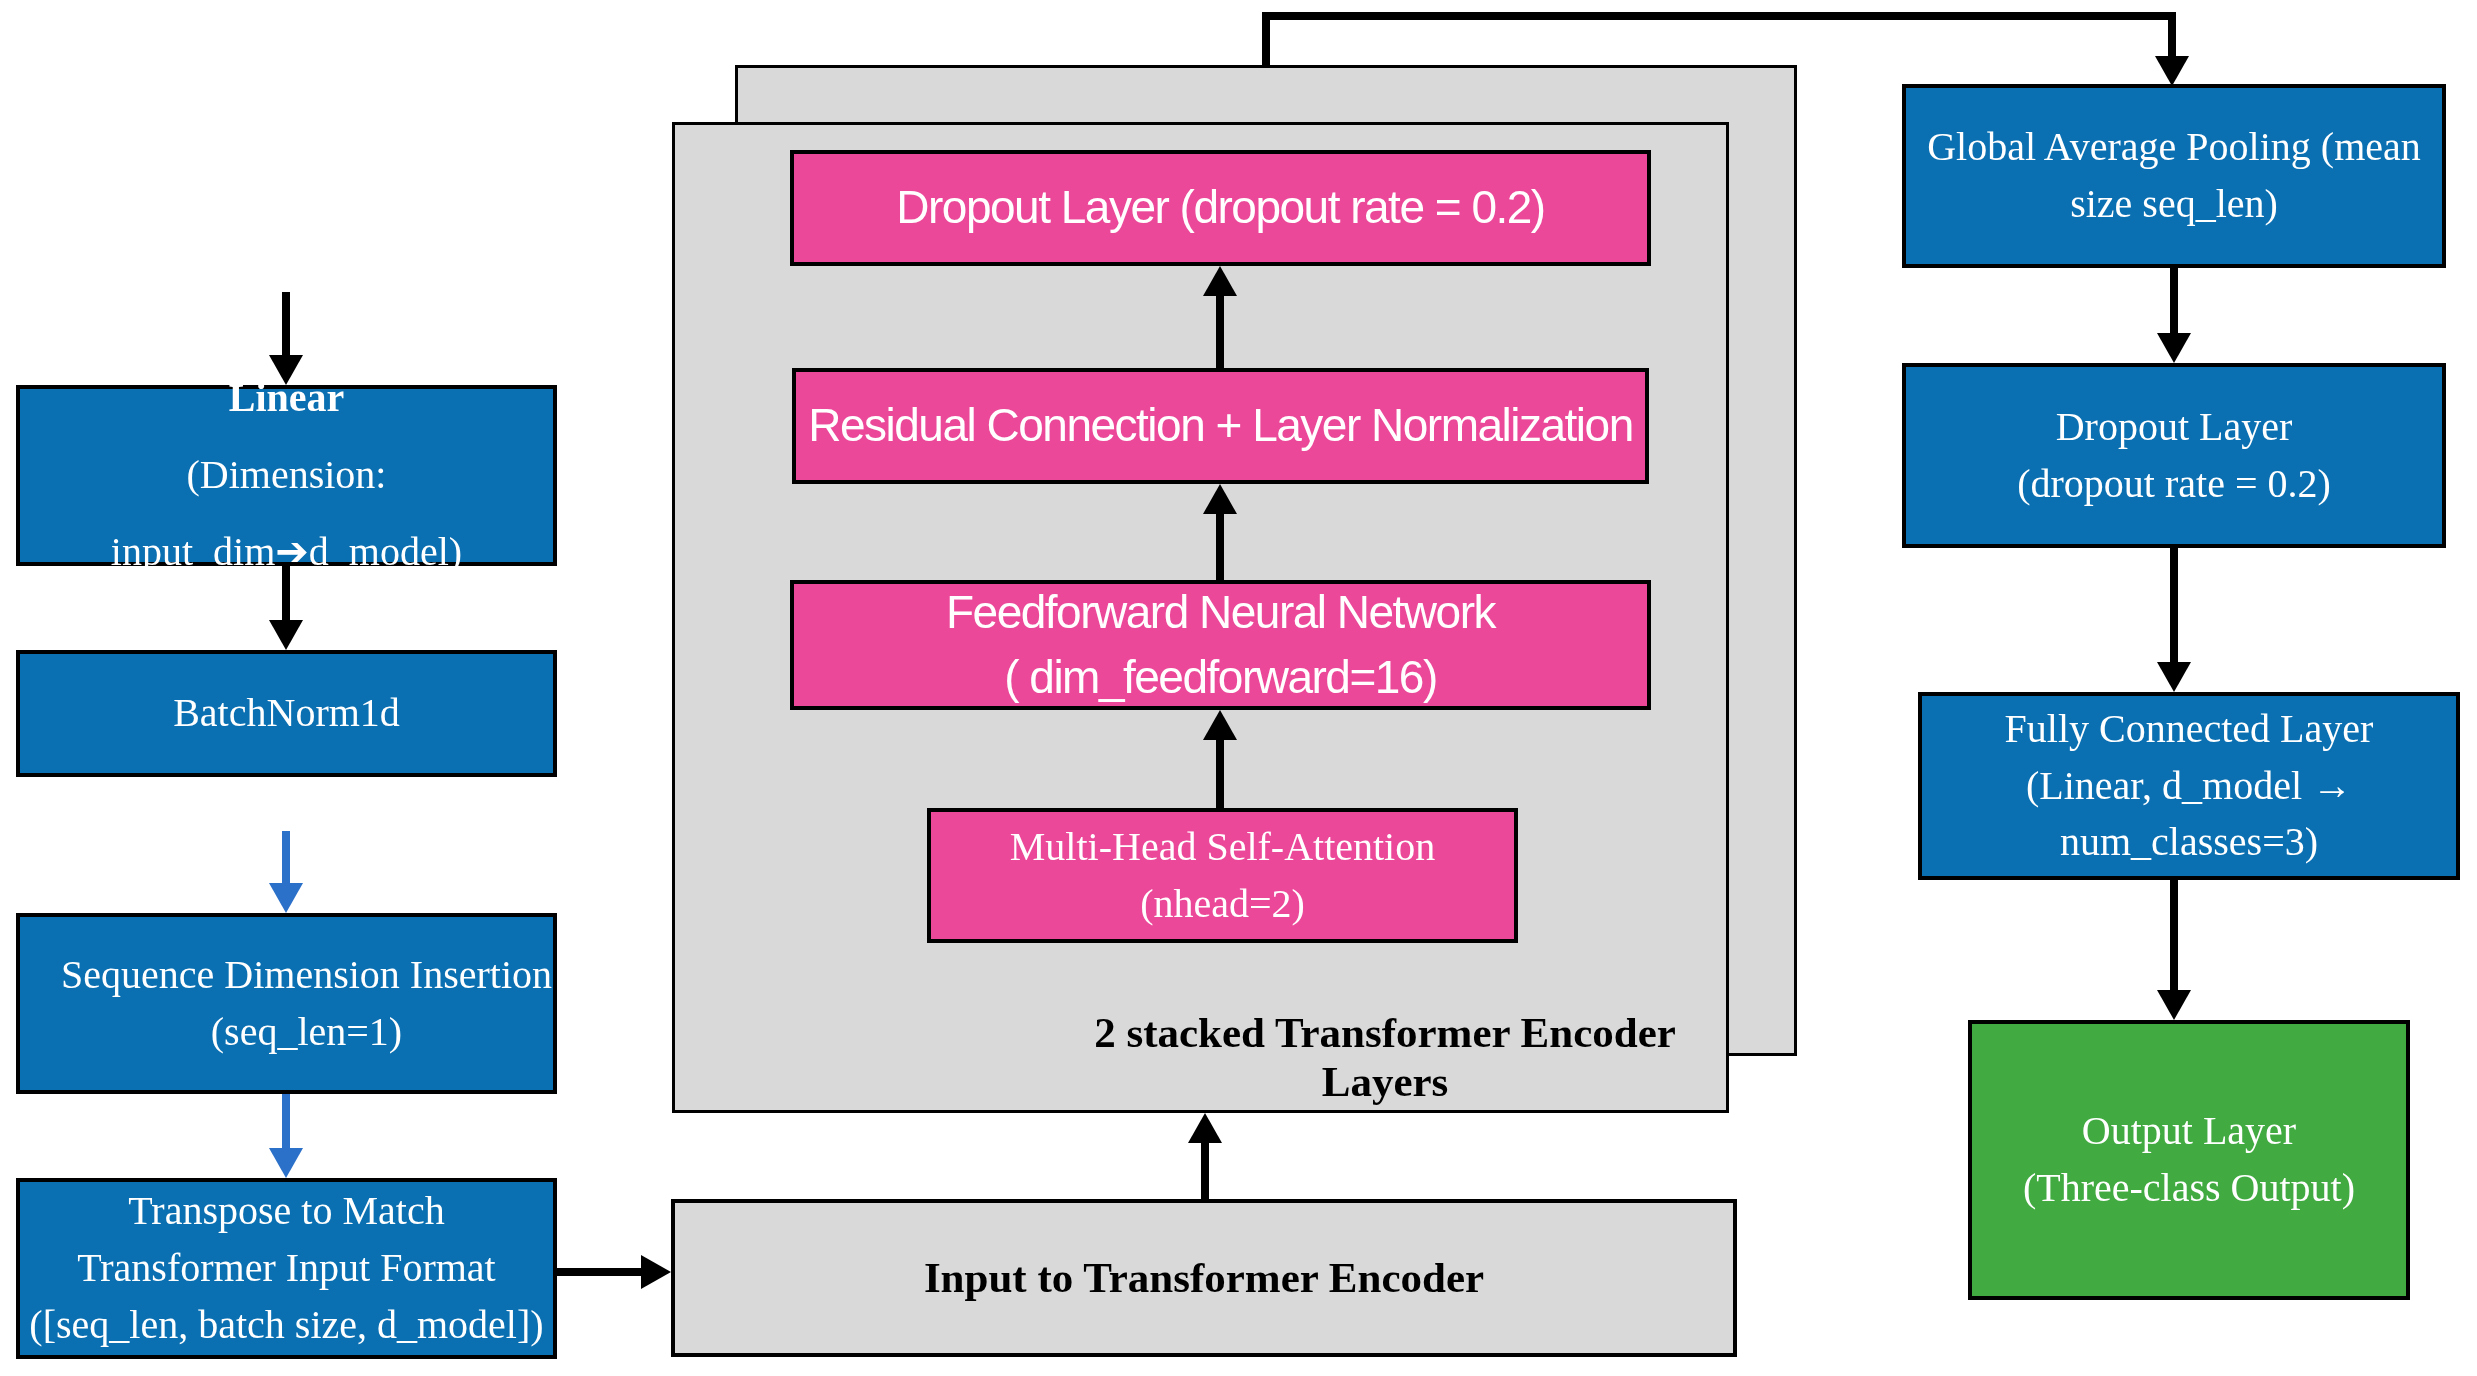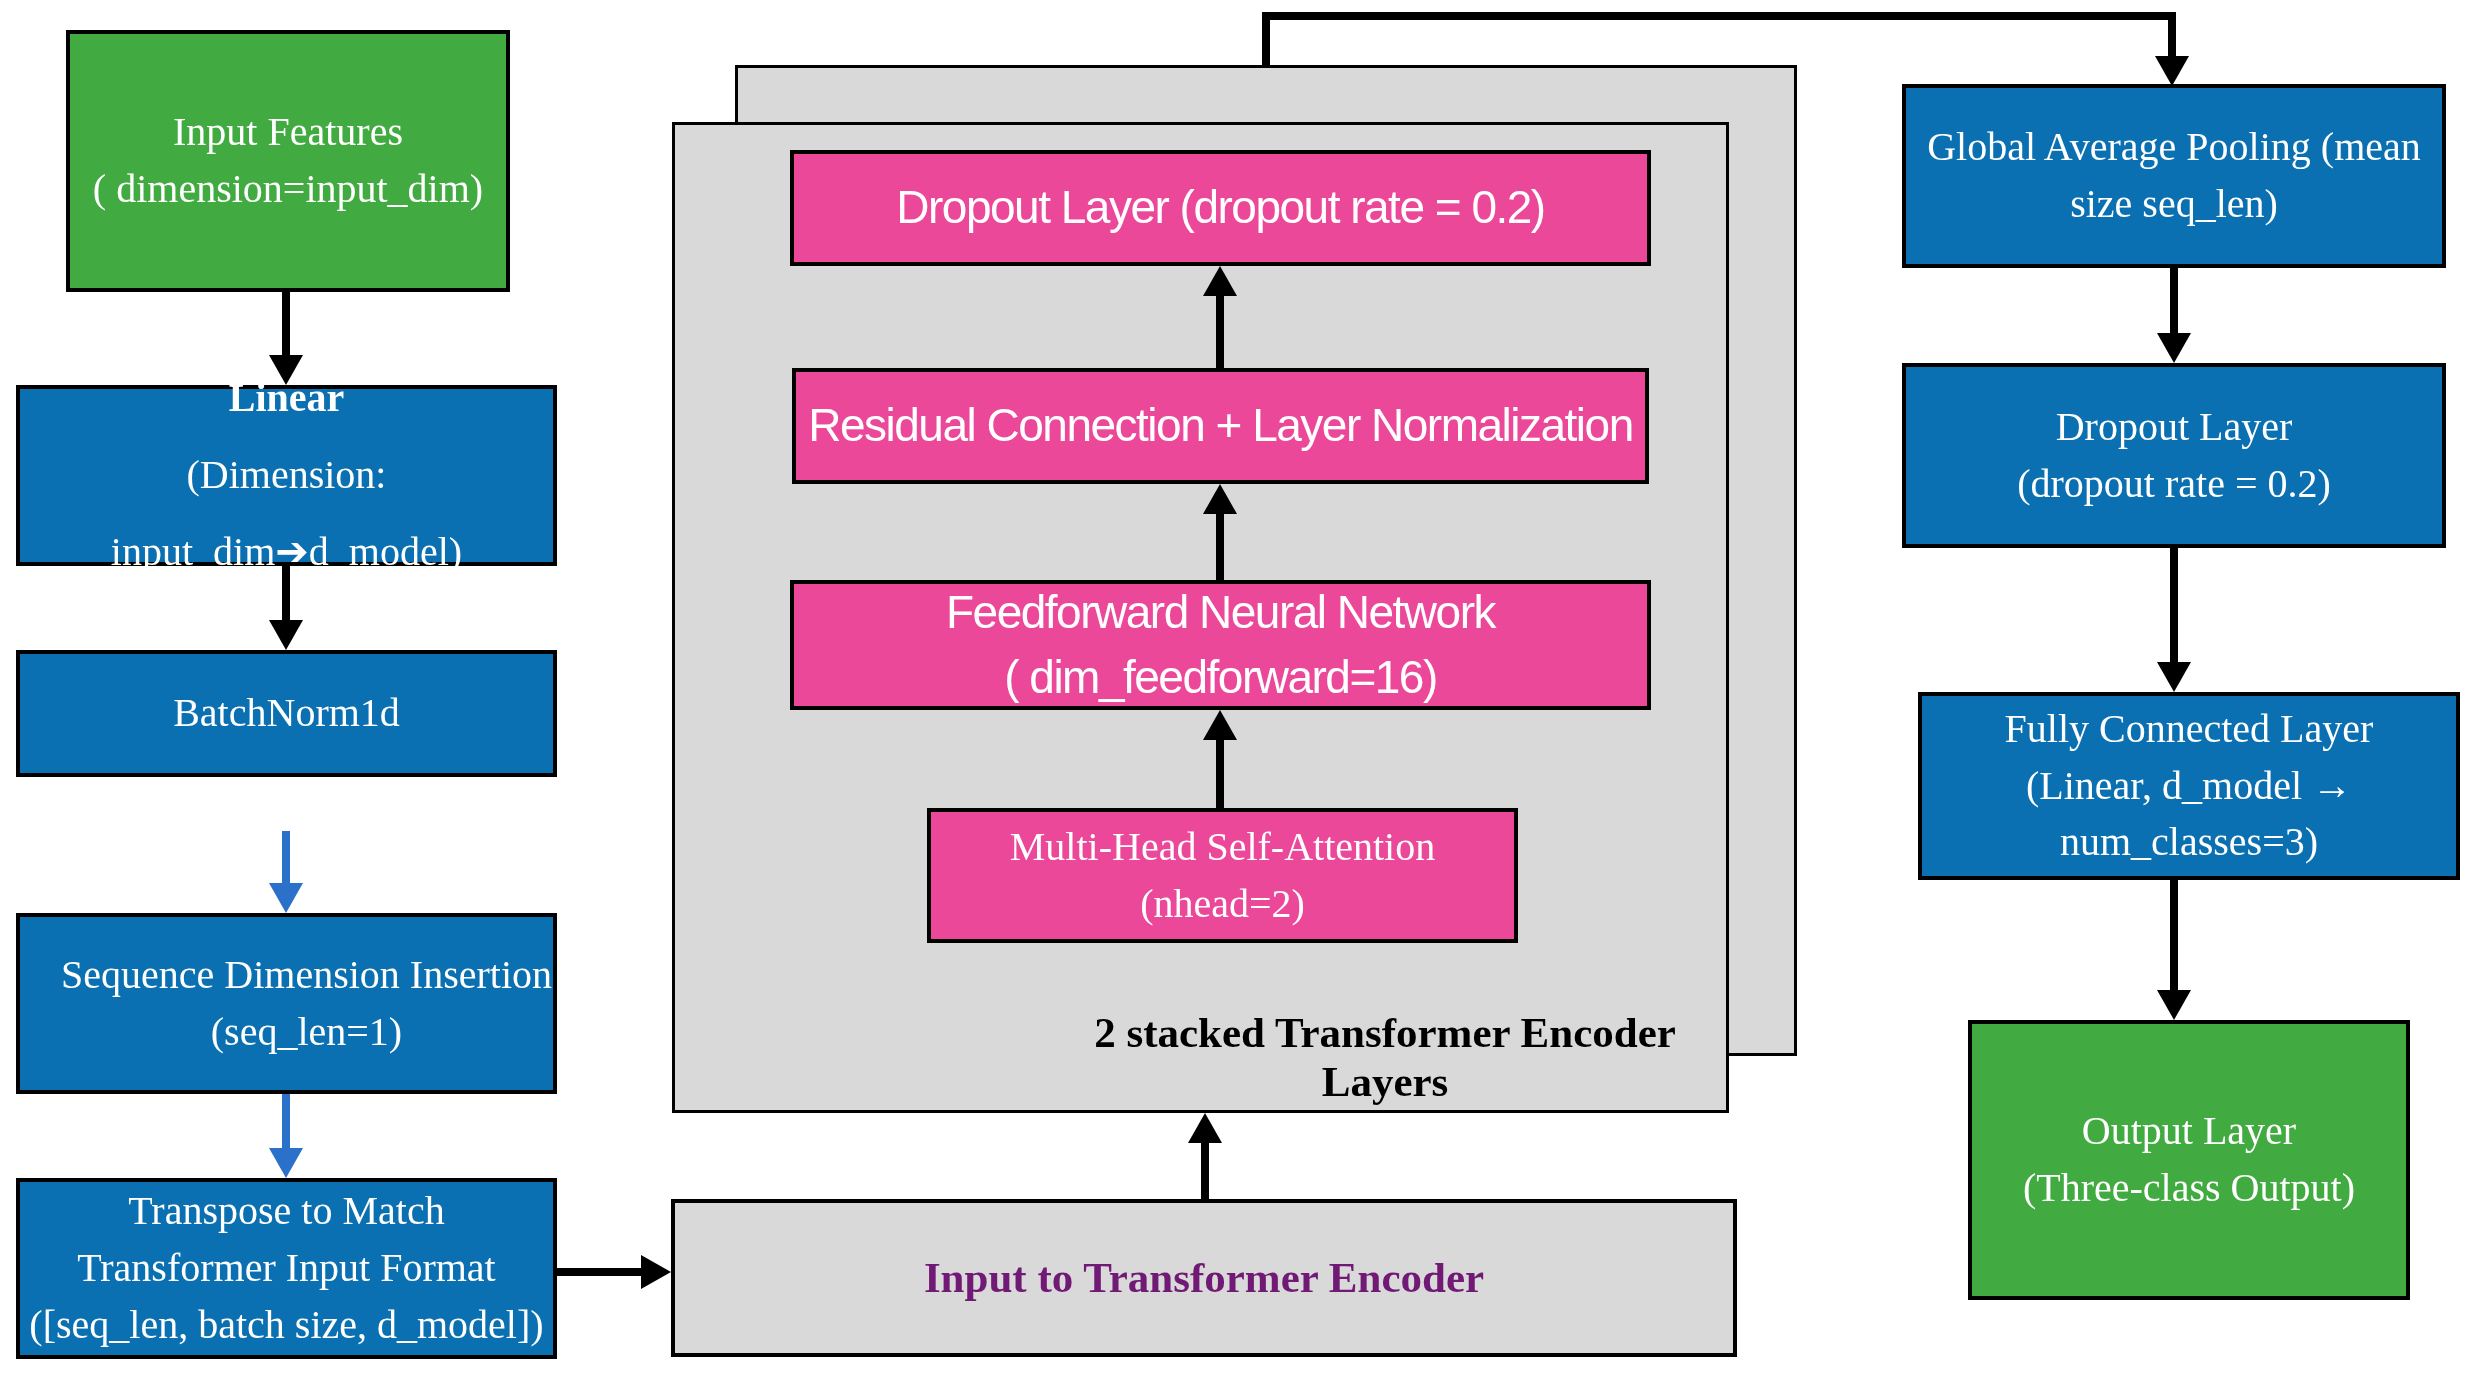--- a/index.html
+++ b/index.html
@@ -47,24 +47,20 @@
       height:8px;background:var(--c);}
   .arrow-right::after{content:"";position:absolute;top:0;right:0;width:0;height:0;
       border-top:17px solid transparent;border-bottom:17px solid transparent;
       border-left:30px solid var(--c);}
 </style>
 </head>
 <body>
 
 <div class="canvas">
 
-  <div class="box green serif" style="left:66px;top:30px;width:444px;height:262px;">
-    <div class="ln">Input Features</div>
-    <div class="ln">( dimension=input_dim)</div>
-  </div>
 
   <div class="arr black arrow-down" style="left:269px;top:292px;height:93px;"></div>
 
   <div class="box blue serif" style="left:16px;top:385px;width:541px;height:181px;gap:20px;">
     <div class="ln bold">Linear</div>
     <div class="ln">(Dimension:</div>
     <div class="ln">input_dim➔d_model)</div>
   </div>
 
   <div class="arr black arrow-down" style="left:269px;top:566px;height:84px;"></div>
@@ -114,21 +110,21 @@
 
   <div class="box orange serif" style="left:927px;top:808px;width:591px;height:135px;">
     <div class="ln">Multi-Head Self-Attention</div>
     <div class="ln">(nhead=2)</div>
   </div>
 
   <div class="caption" style="left:1050px;top:1008px;width:670px;">2 stacked Transformer Encoder Layers</div>
 
   <div class="arr black arrow-up" style="left:1188px;top:1113px;height:86px;"></div>
 
-  <div class="box grayfill" style="left:671px;top:1199px;width:1066px;height:158px;color:#701a75;">
+  <div class="box grayfill" style="left:671px;top:1199px;width:1066px;height:158px;color:#000000;">
     <div class="ln bold" style="font-size:43px;">Input to Transformer Encoder</div>
   </div>
 
   <svg style="position:absolute;left:1246px;top:8px;z-index:4;" width="948" height="88" viewBox="0 0 948 88">
     <polyline points="20,57 20,8 926,8 926,50" fill="none" stroke="#000000" stroke-width="8"></polyline>
     <polygon points="909,48 943,48 926,78" fill="#000000"></polygon>
   </svg>
 
   <div class="box blue serif" style="left:1902px;top:84px;width:544px;height:184px;">
     <div class="ln">Global Average Pooling (mean</div>

